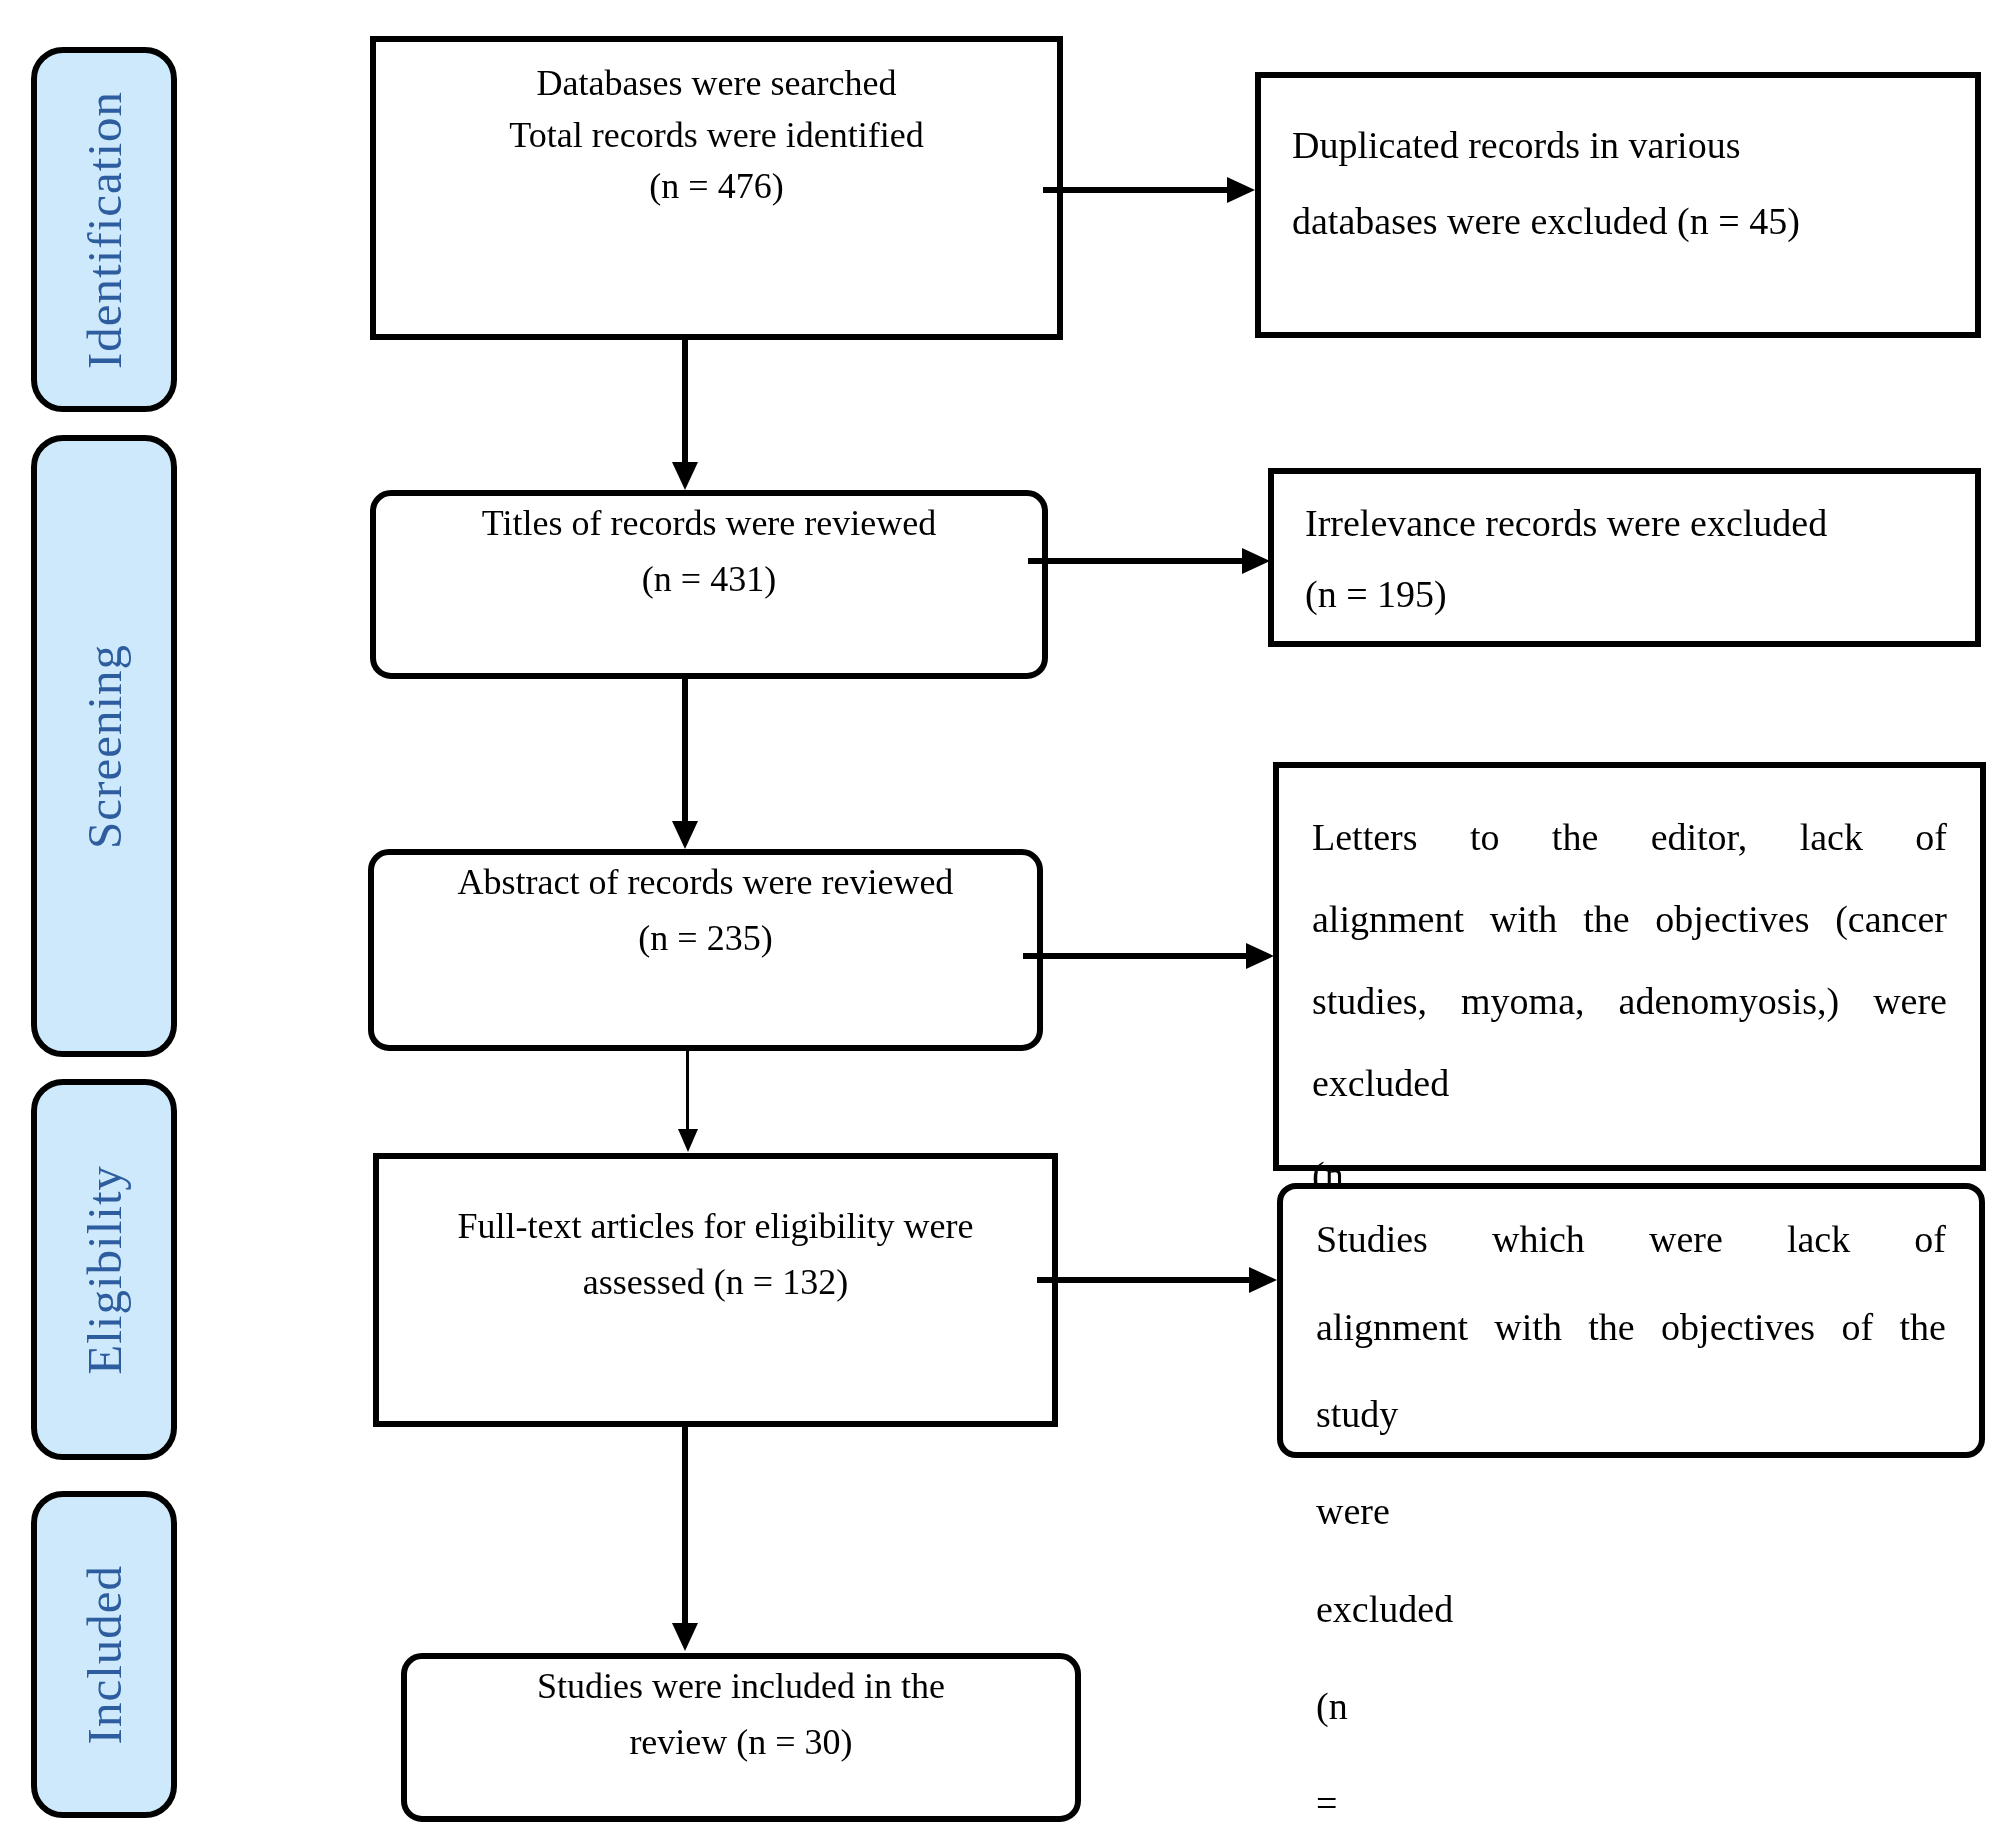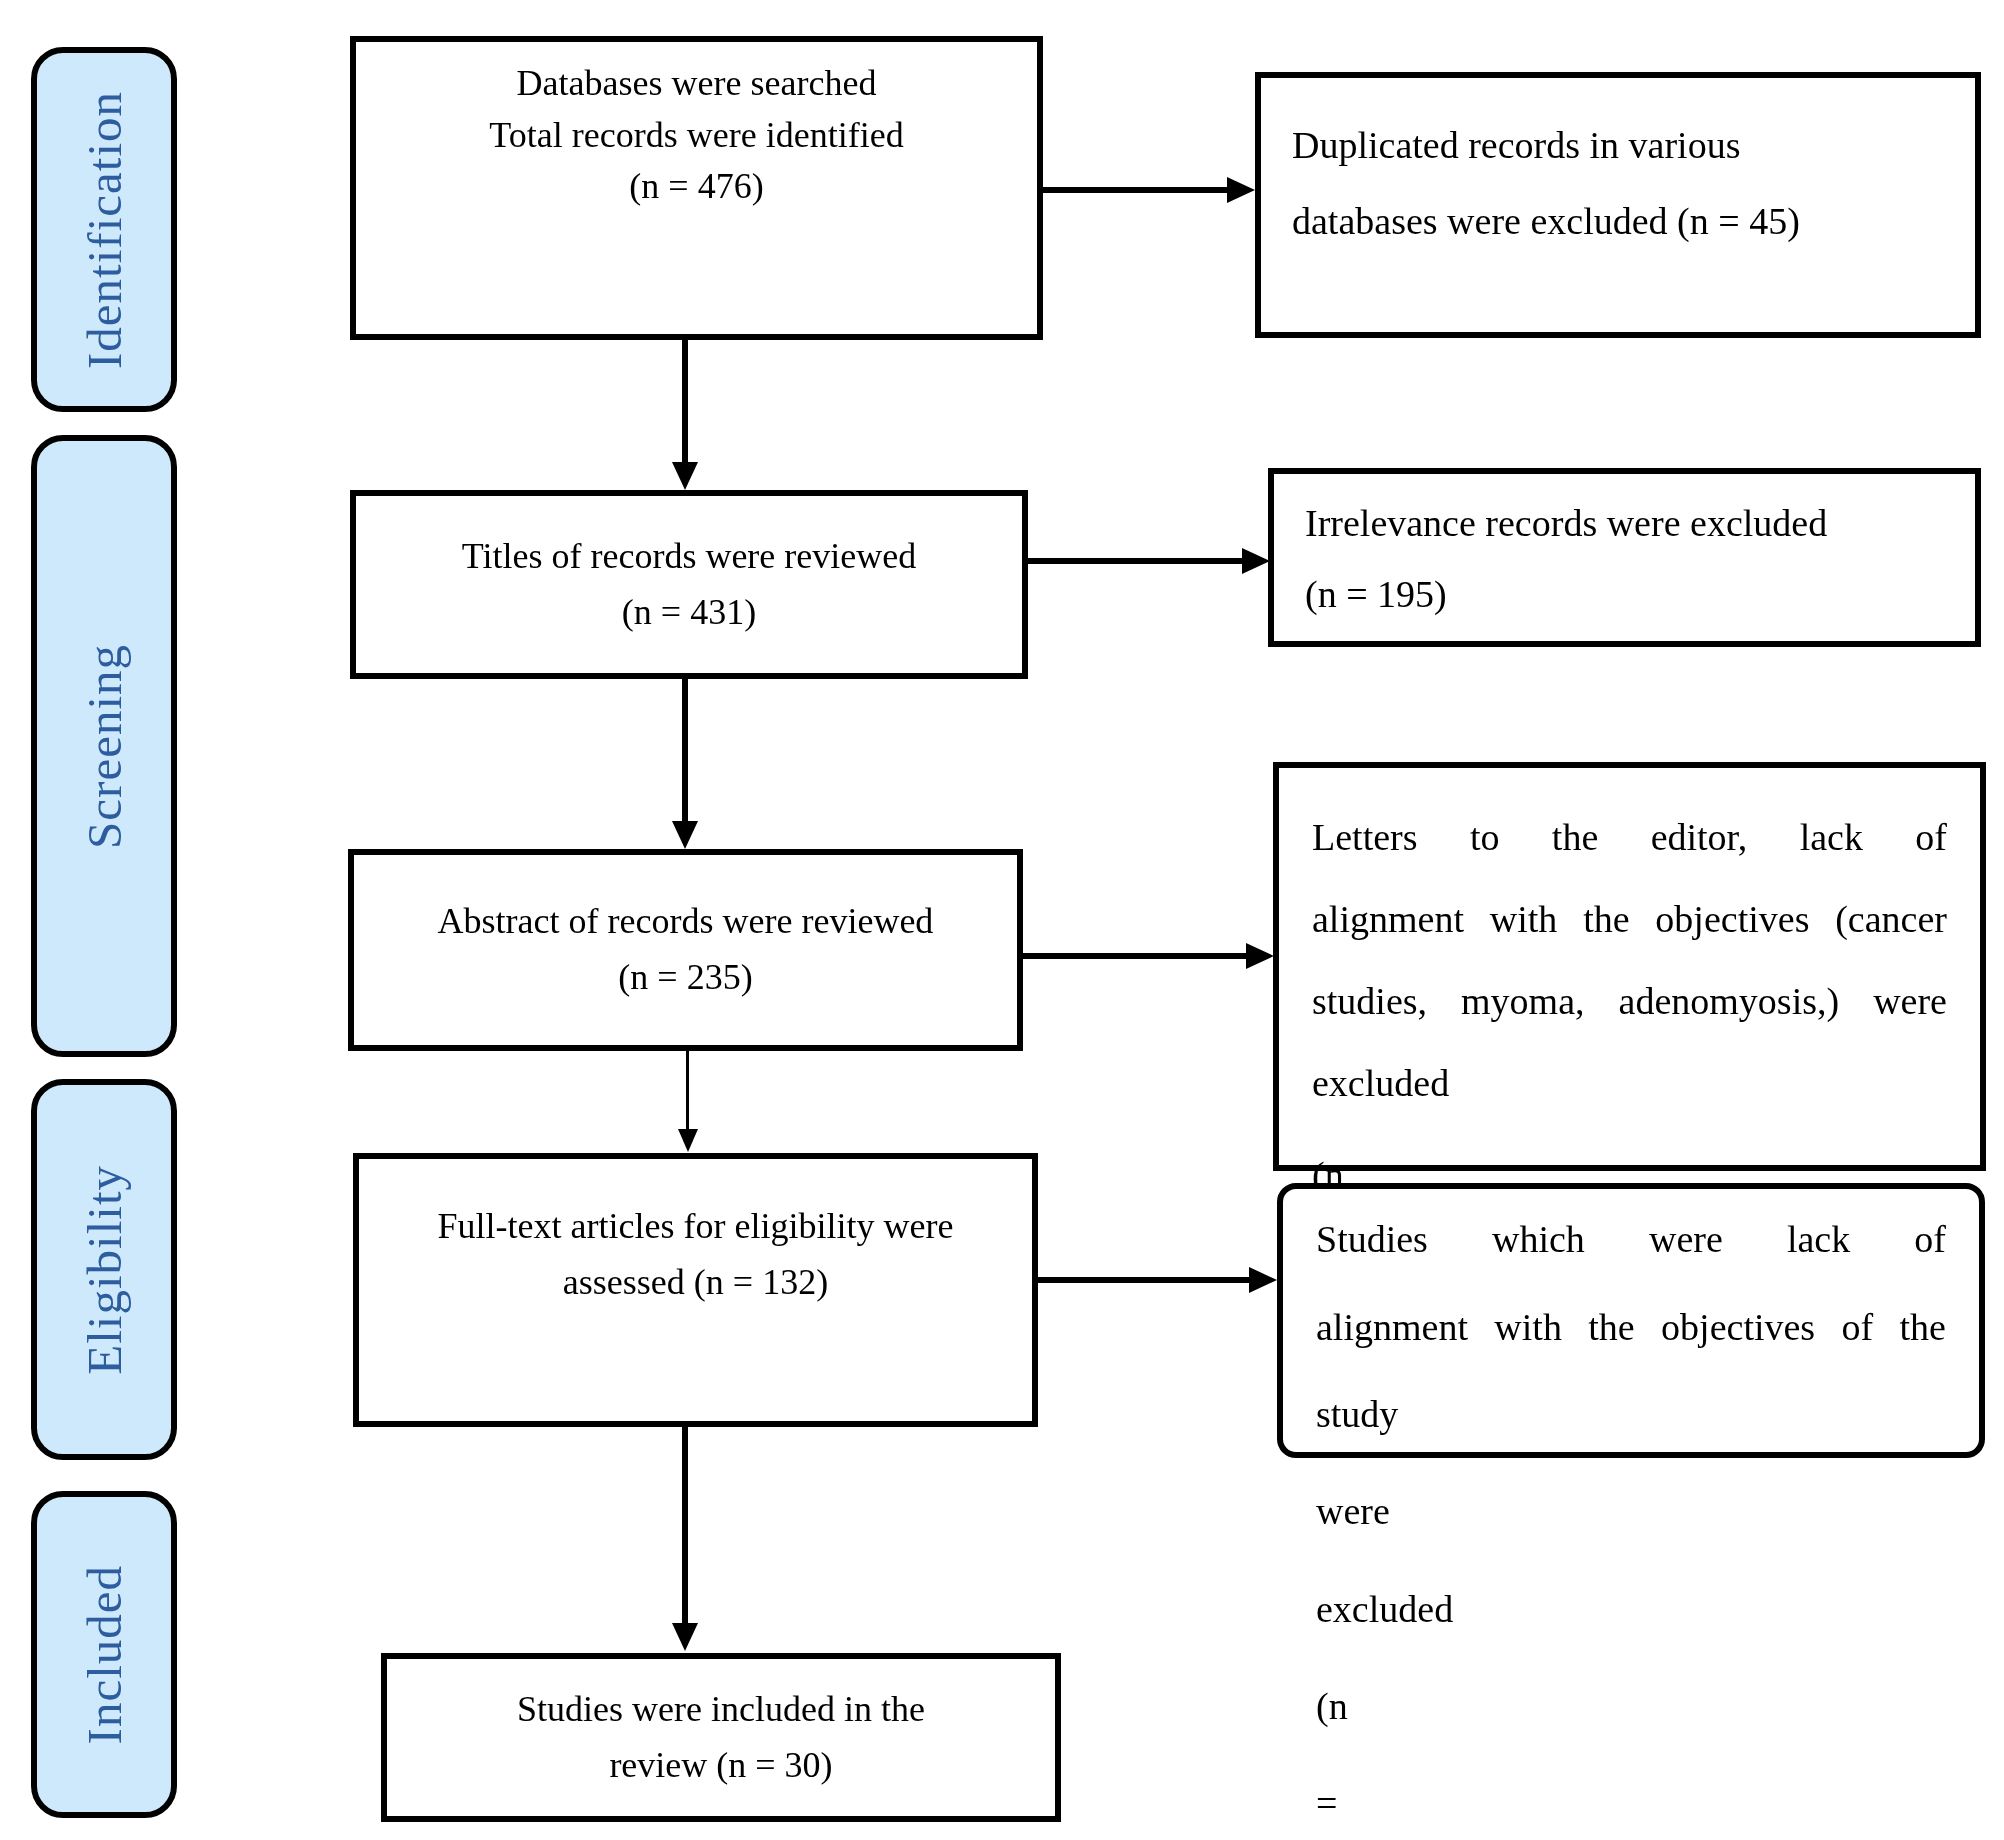--- a/index.html
+++ b/index.html
@@ -36,24 +36,25 @@
   .fbox{
     position:absolute;
     background:#ffffff;
     border:6.1px solid #000;
     box-sizing:border-box;
     font-size:36px;
     line-height:1.42;
     text-align:center;
     display:flex;
     flex-direction:column;
+    margin-left:20px;
   }
   .fbox .ftext{width:100%;}
   .f-top{justify-content:flex-start;}
-  .f-center{justify-content:center;}
+  .f-center{justify-content:flex-start;border-radius:21px;}
   
   .ebox{
     position:absolute;
     background:#ffffff;
     border:6.1px solid #000;
     box-sizing:border-box;
     font-size:38px;
     text-align:left;
   }
   .ebox .etext{display:block;}

